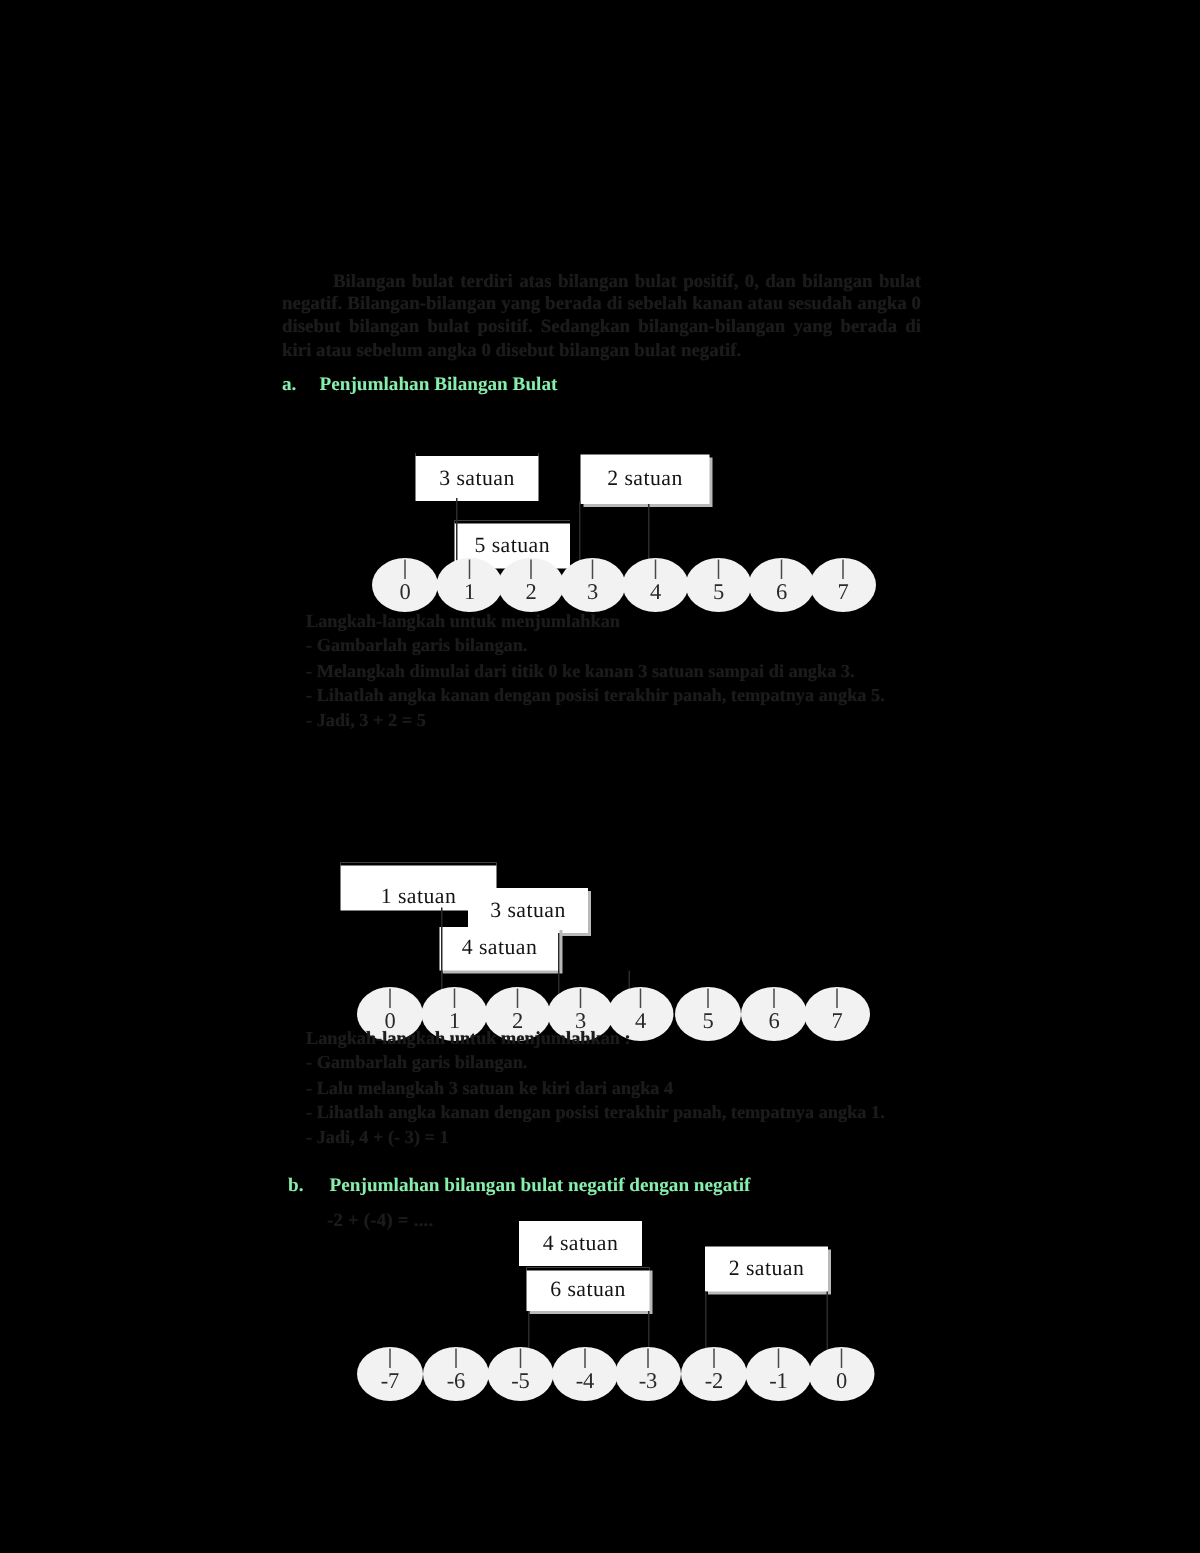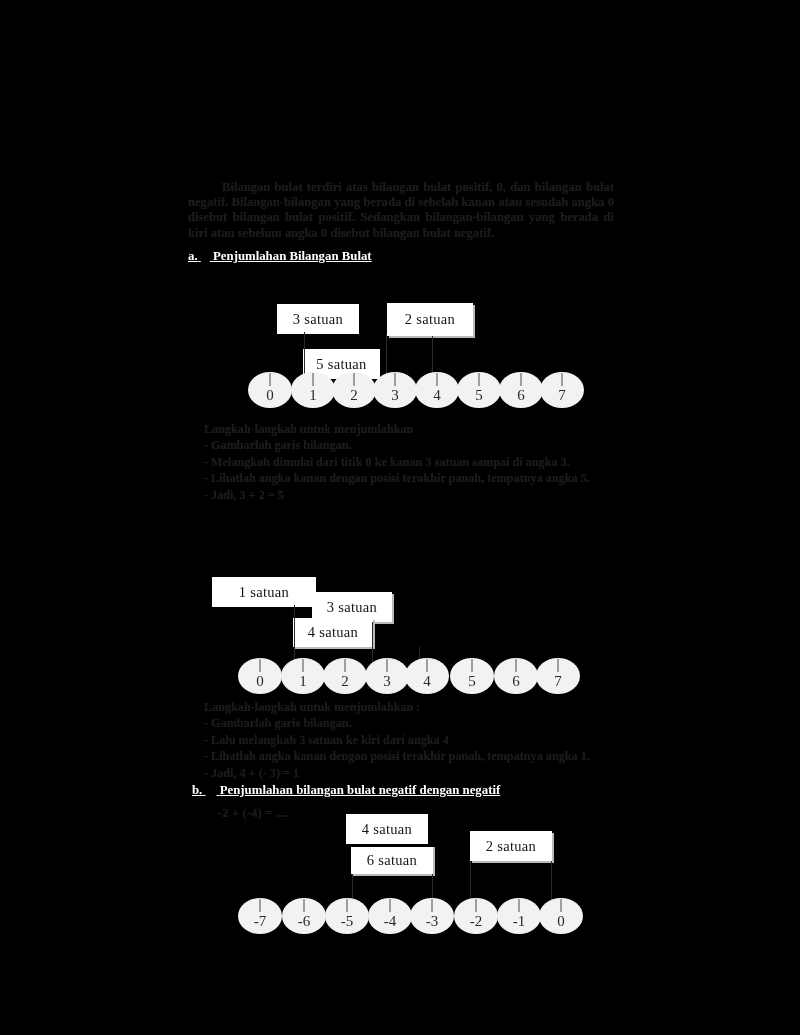--- a/index.html
+++ b/index.html
@@ -34,36 +34,34 @@
     text-align: justify;
     text-justify: inter-word;
     line-height: 15.2px;
     font-size: 12.6px;
     text-shadow: 0 0 0.6px #1c1a1a;
   }
   .para .indent { display: inline-block; width: 34px; }
 
   .heading {
     position: absolute;
-    color: #ffffff;
+    color: #86efac;
     font-weight: bold;
     font-size: 12.8px;
     white-space: nowrap;
     text-shadow: 0 0 0.7px #1c1a1a;
-    text-decoration: underline;
   }
   .steps {
     position: absolute;
     color: #1c1a1a;
     font-weight: bold;
     font-size: 12.2px;
     line-height: 16.4px;
     white-space: nowrap;
     text-shadow: 0 0 0.6px #1c1a1a;
-    margin-top: 15px;
   }
   .steps .ln { display: block; }
 
   
   .satuan-box {
     position: absolute;
     background: #ffffff;
     color: #141414;
     font-family: "Liberation Serif", "DejaVu Serif", serif;
     font-size: 14.5px;
@@ -185,21 +183,21 @@
   <div class="steps" style="left:204px; top:406px;">
     <span class="ln">Langkah-langkah untuk menjumlahkan</span>
     <span class="ln">- Gambarlah garis bilangan.</span>
     <span class="ln">- Melangkah dimulai dari titik 0 ke kanan 3 satuan sampai di angka 3.</span>
     <span class="ln">- Lihatlah angka kanan dengan posisi terakhir panah, tempatnya angka 5.</span>
     <span class="ln">- Jadi, 3 + 2 = 5</span>
   </div>
 
   <div class="numline" style="left:0; top:0; width:800px; height:1035px; position:absolute; pointer-events:none;">
 
-    <div class="satuan-box topline" style="left:212px; top:575px; width:104px; height:32px;">
+    <div class="satuan-box topline" style="left:227px; top:575px; width:104px; height:32px;align-items:flex-end;">
       <span>1 satuan</span>
     </div>
 
     <div class="satuan-box shadow" style="left:312px; top:592px; width:80px; height:30px;">
       <span>3 satuan</span>
     </div>
 
     <div class="satuan-box shadow" style="left:293px; top:618px; width:80px; height:29px;">
       <span>4 satuan</span>
     </div>

